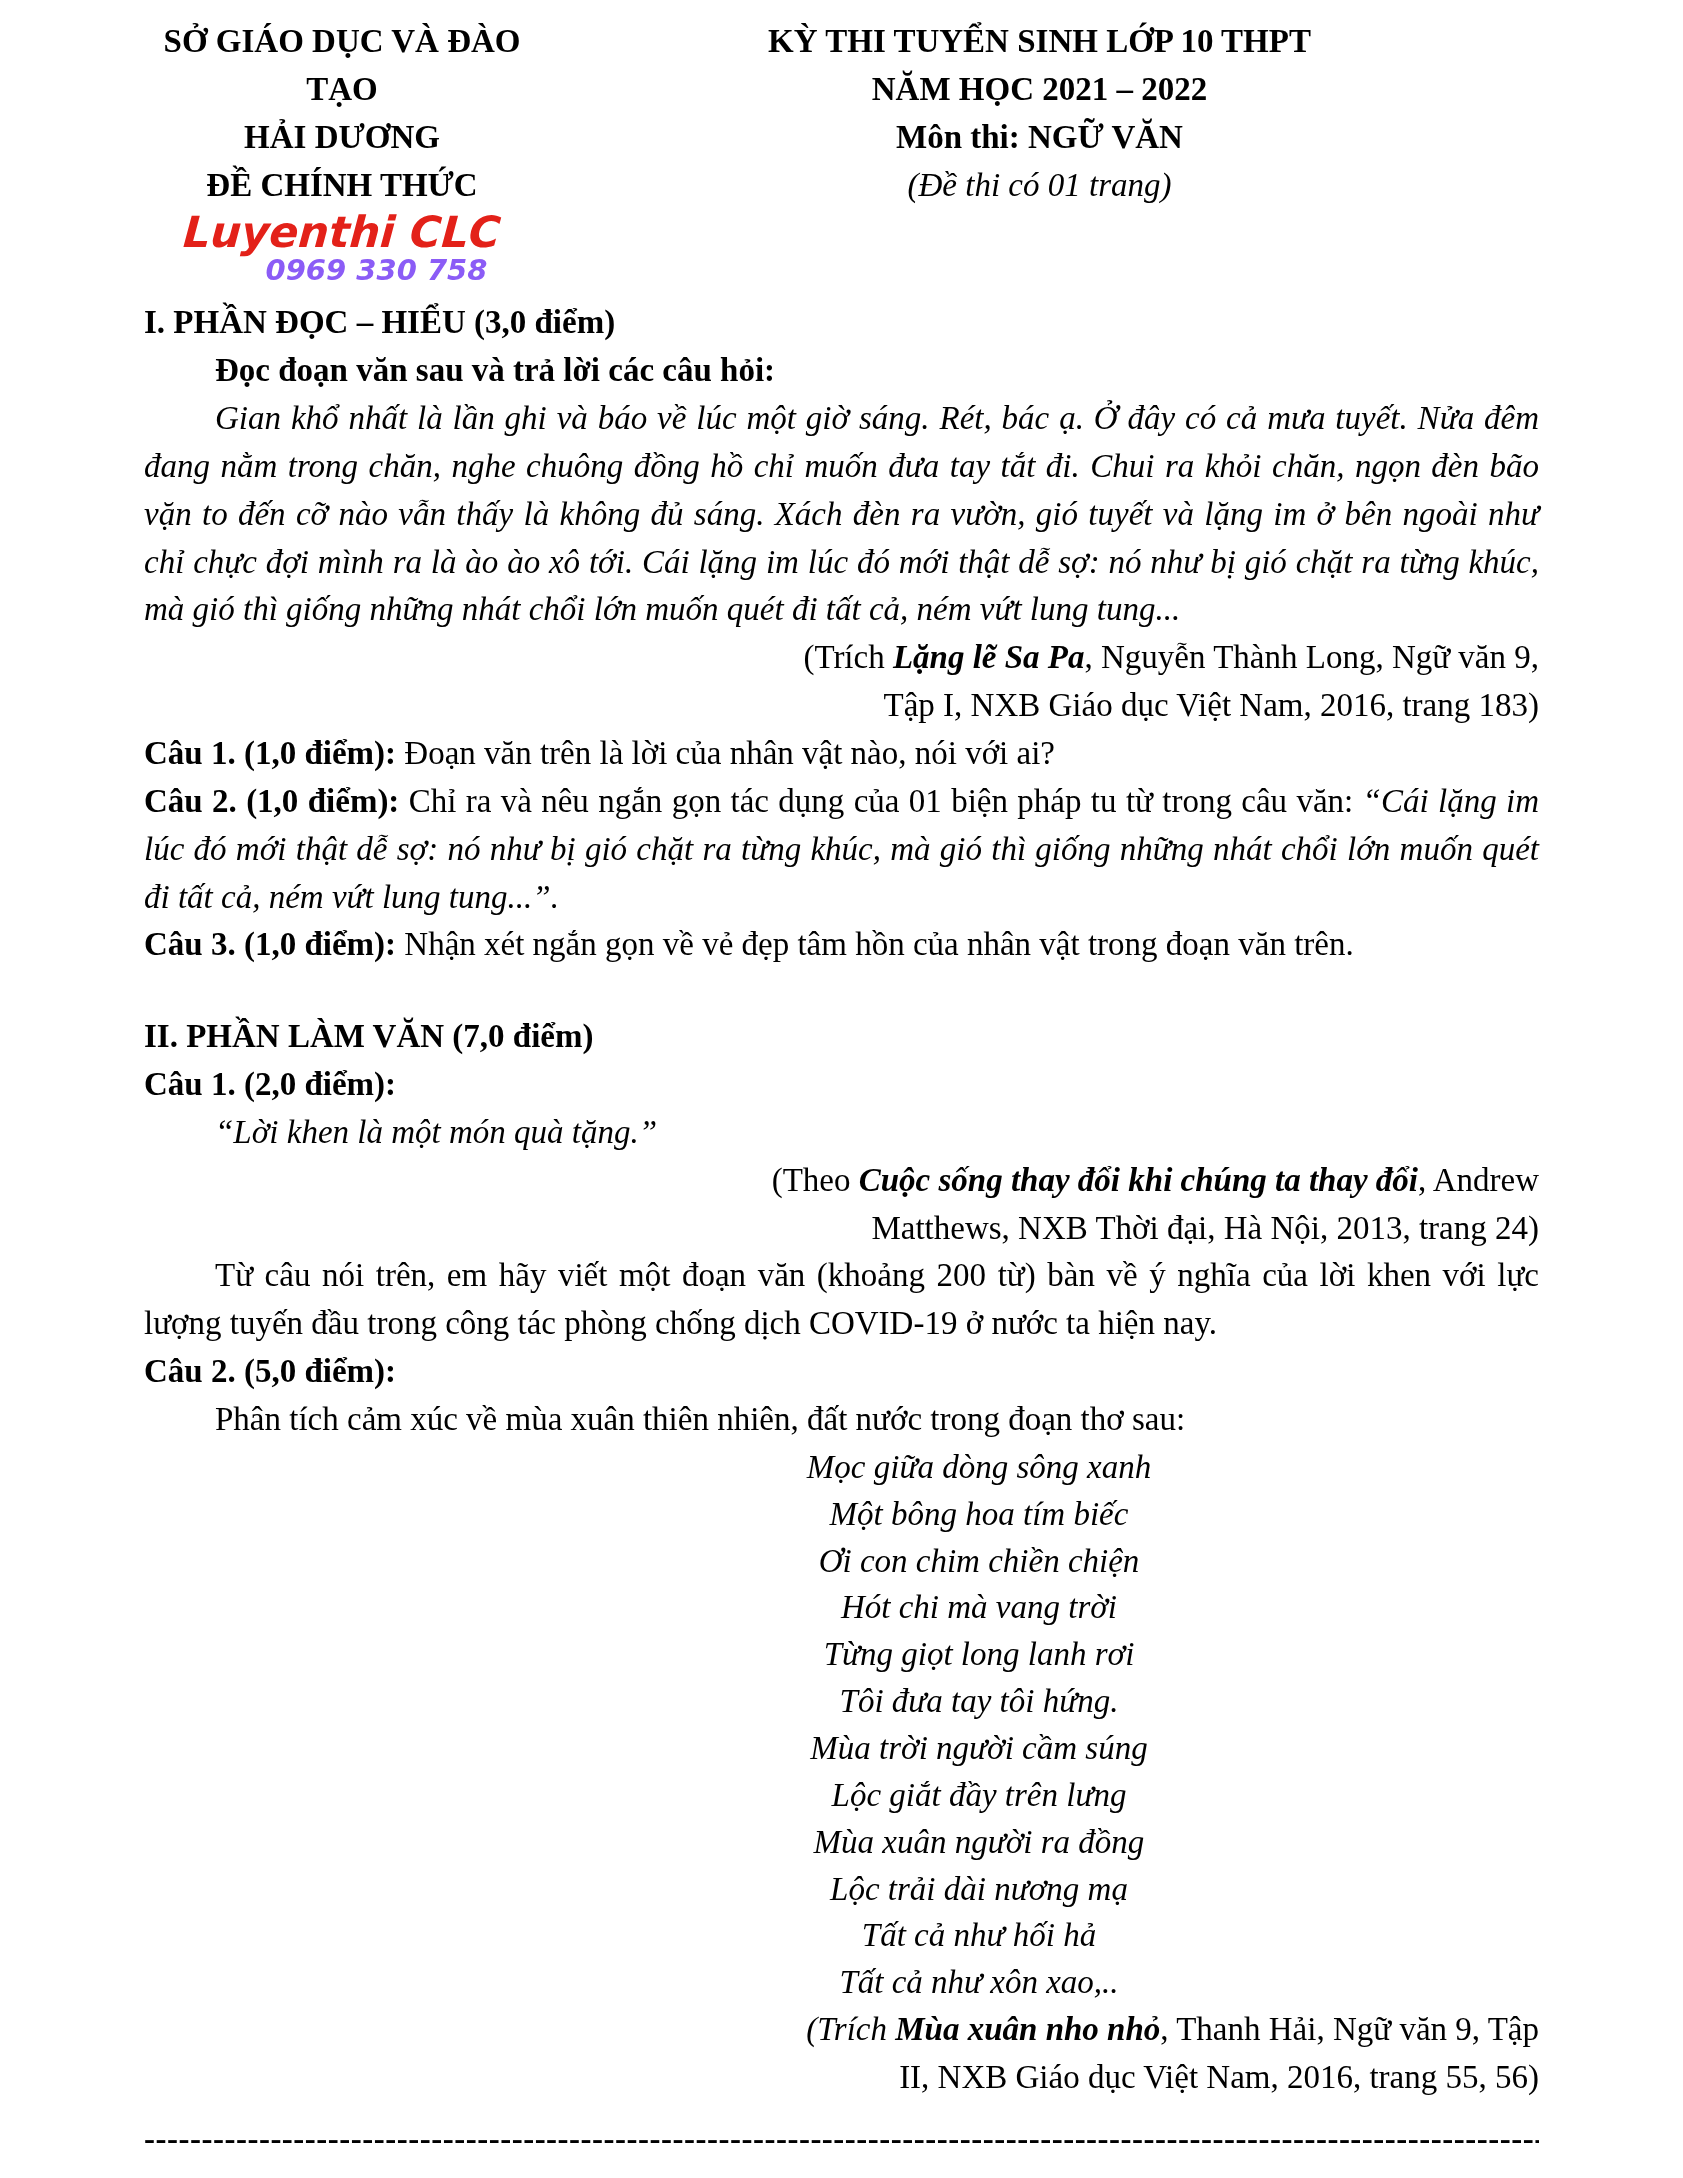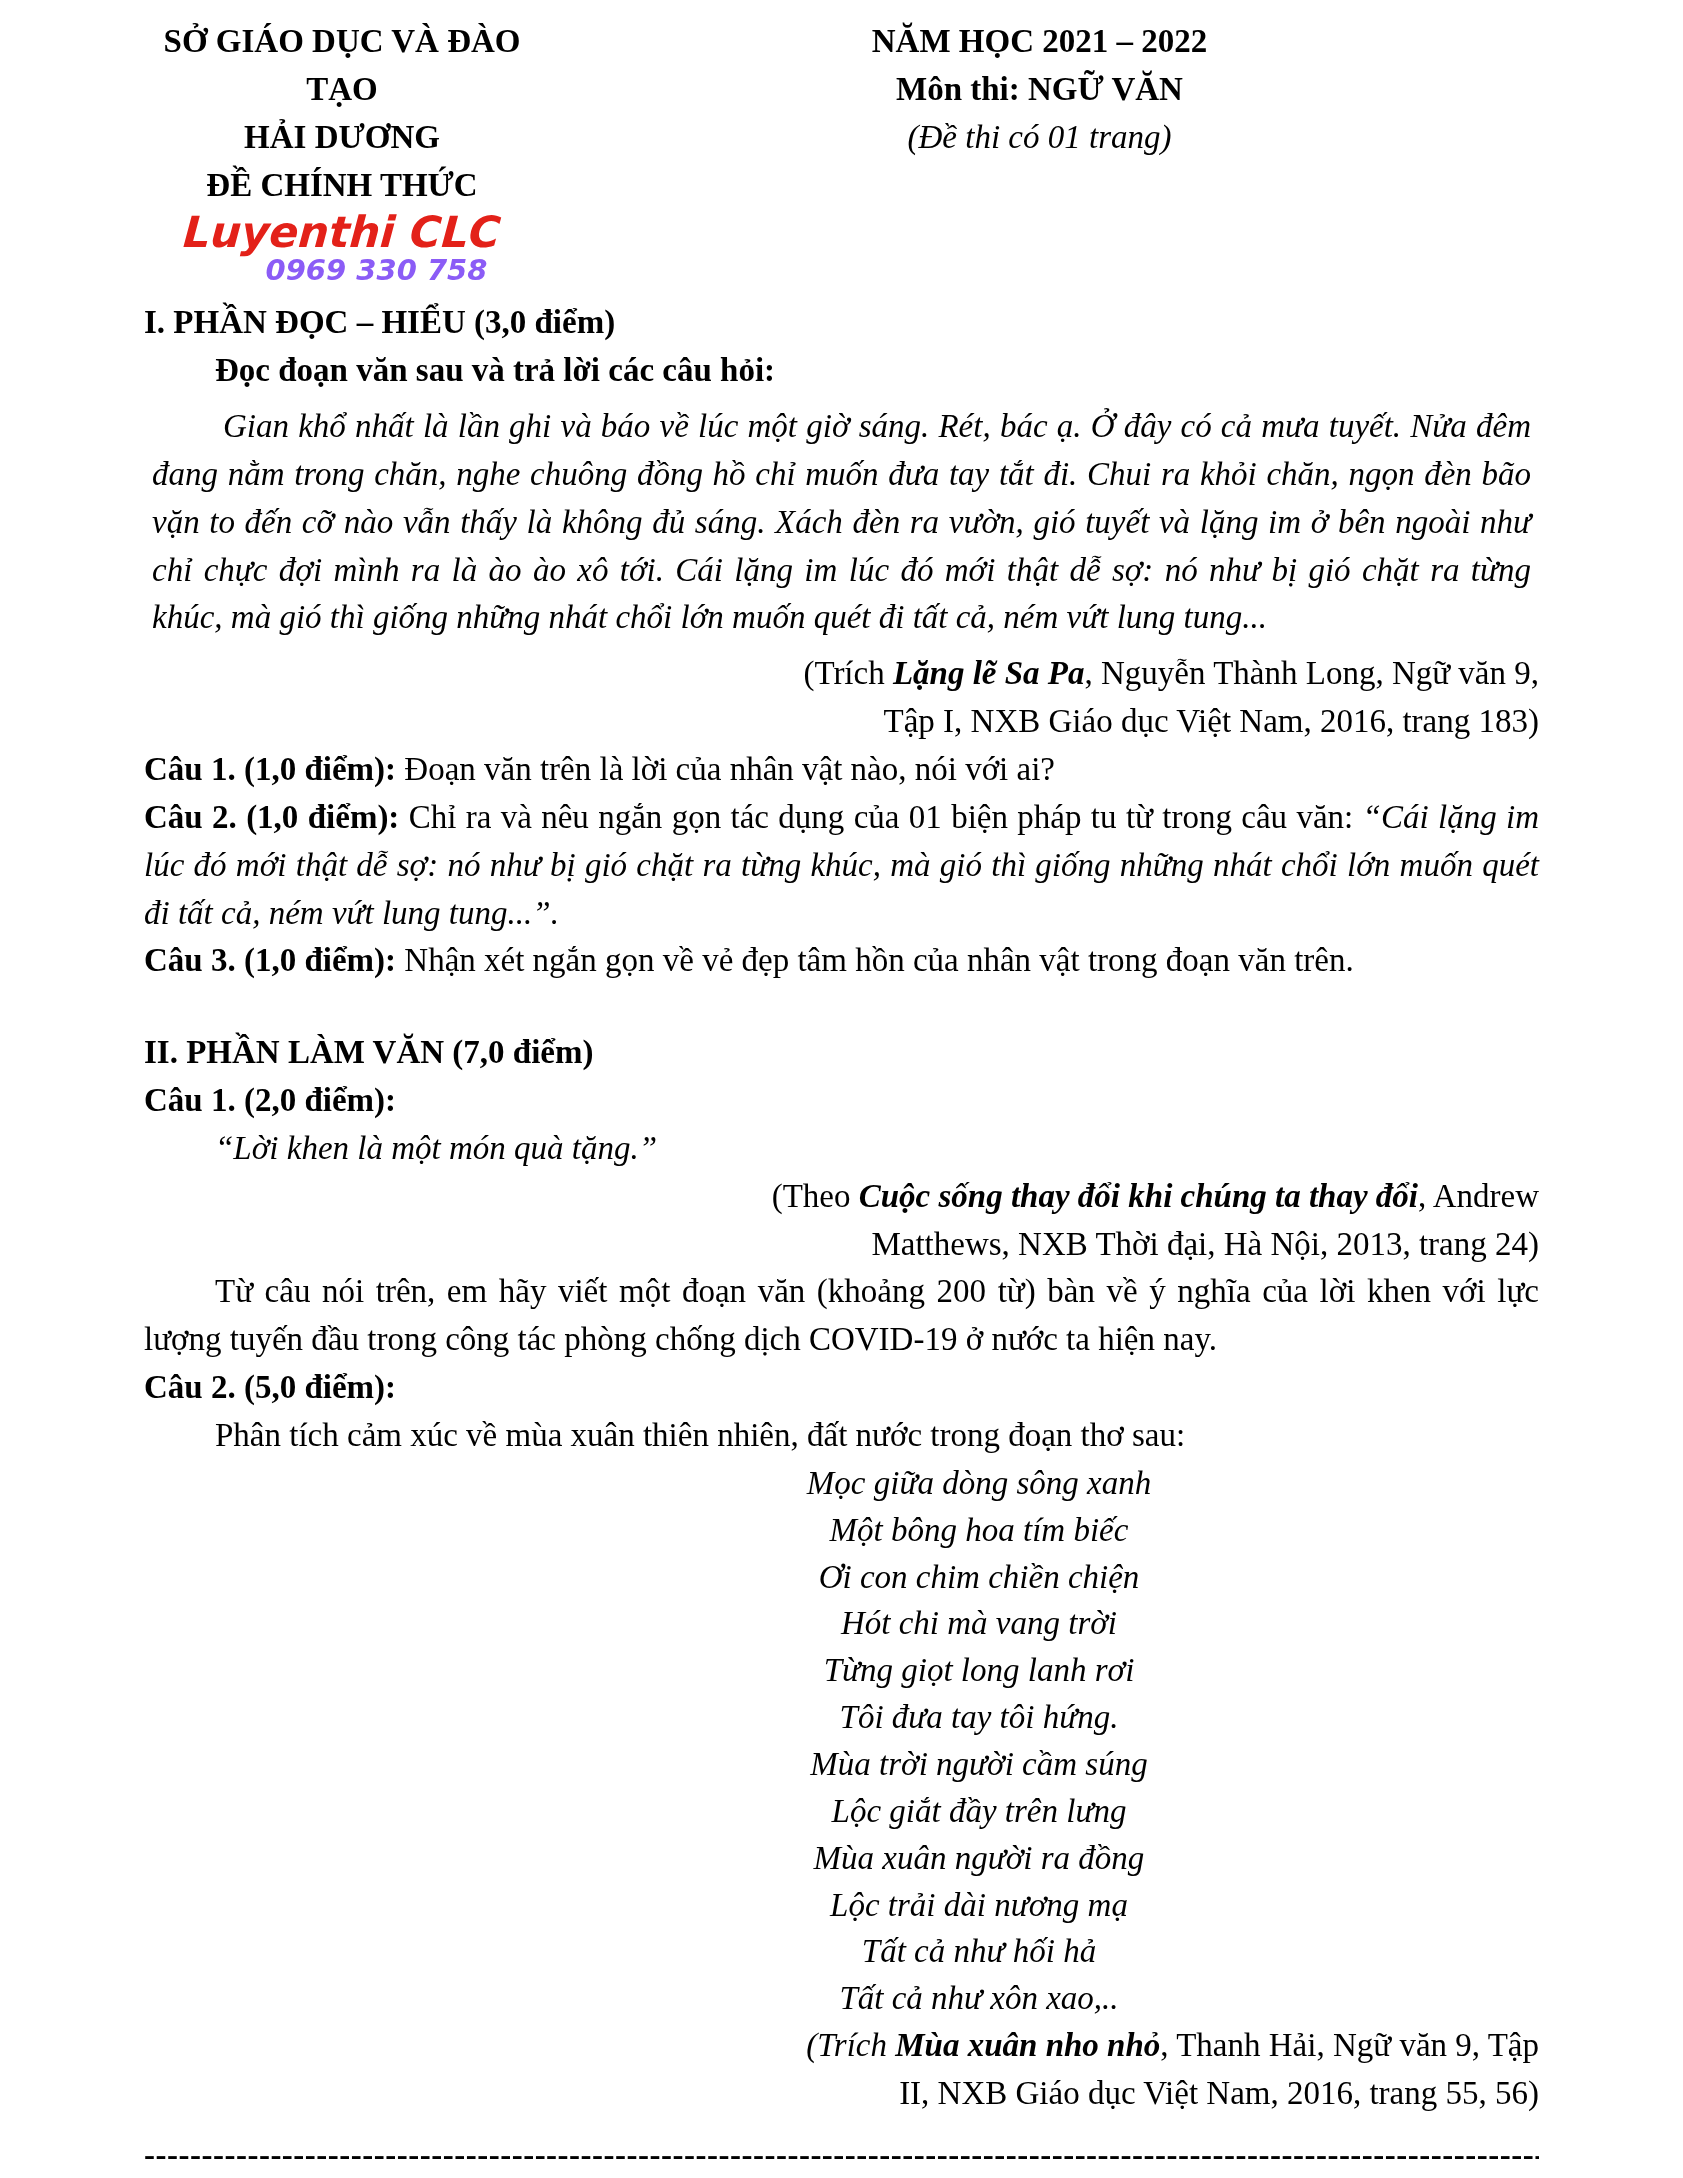--- a/index.html
+++ b/index.html
@@ -32,21 +32,21 @@
     color:#8b5cf6;
     font-family:"DejaVu Sans", sans-serif;
     font-weight:bold; font-style:italic;
     font-size:29px;
     margin-left:69px; margin-top:2px;
   }
   
   .sec-heading { font-weight:bold; margin-top:14px; }
   .sec2-heading { font-weight:bold; margin-top:44px; }
   .instruction { font-weight:bold; text-indent:71px; }
-  .passage { font-style:italic; text-align:justify; text-indent:71px; margin:8px; }
+  .passage { font-style:italic; text-align:justify; text-indent:71px; margin:0; }
   .q-par { text-align:justify; margin:0; }
   .q-label { font-weight:bold; }
   .q-quote { font-style:italic; }
   .citation { text-align:right; margin:0; }
   .cit-title { font-weight:bold; font-style:italic; }
   .cit-italic { font-style:italic; }
   .quote-line { font-style:italic; text-indent:71px; }
   .task { text-align:justify; text-indent:71px; margin:0; }
   .poem { margin-left:275px; font-style:italic; line-height:1.42;text-align:center; }
   .divider {
@@ -64,20 +64,21 @@
     <div class="header-left">
       <div>SỞ GIÁO DỤC VÀ ĐÀO TẠO</div>
       <div>HẢI DƯƠNG</div>
       <div>ĐỀ CHÍNH THỨC</div>
       <div class="logo">
         <div class="logo-text">Luyenthi CLC</div>
         <div class="logo-phone">0969 330 758</div>
       </div>
     </div>
     <div class="header-right">
+      <div class="hr-bold">KỲ THI TUYỂN SINH LỚP 10 THPT</div>
       <div class="hr-bold">NĂM HỌC 2021 – 2022</div>
       <div class="hr-bold">Môn thi: NGỮ VĂN</div>
       <div class="hr-italic">(Đề thi có 01 trang)</div>
     </div>
   </div>
 
   <div class="sec-heading">I. PHẦN ĐỌC – HIỂU (3,0 điểm)</div>
   <div class="instruction">Đọc đoạn văn sau và trả lời các câu hỏi:</div>
 
   <p class="passage">Gian khổ nhất là lần ghi và báo về lúc một giờ sáng. Rét, bác ạ. Ở đây có cả mưa tuyết. Nửa đêm đang nằm trong chăn, nghe chuông đồng hồ chỉ muốn đưa tay tắt đi. Chui ra khỏi chăn, ngọn đèn bão vặn to đến cỡ nào vẫn thấy là không đủ sáng. Xách đèn ra vườn, gió tuyết và lặng im ở bên ngoài như chỉ chực đợi mình ra là ào ào xô tới. Cái lặng im lúc đó mới thật dễ sợ: nó như bị gió chặt ra từng khúc, mà gió thì giống những nhát chổi lớn muốn quét đi tất cả, ném vứt lung tung...</p>

